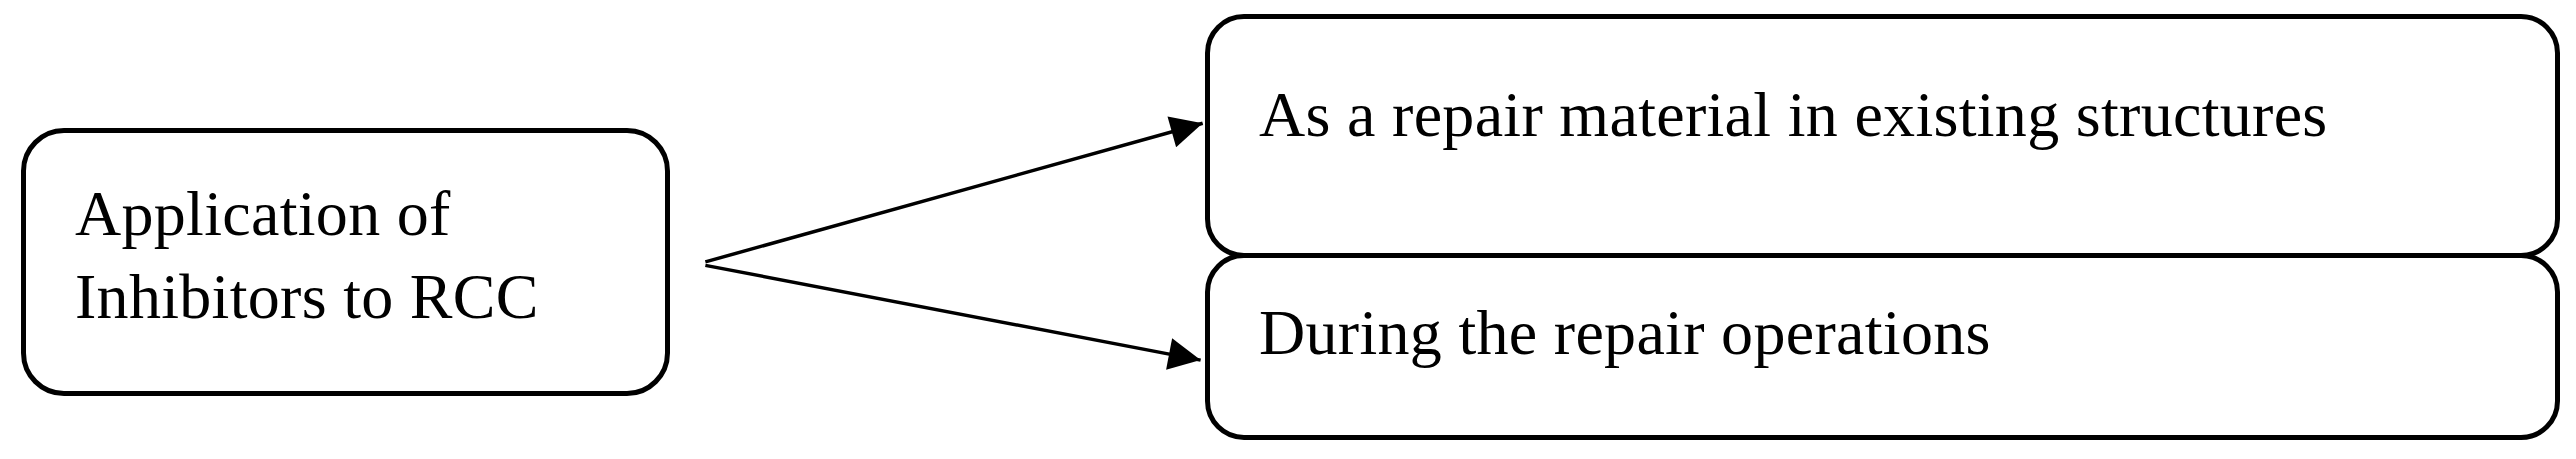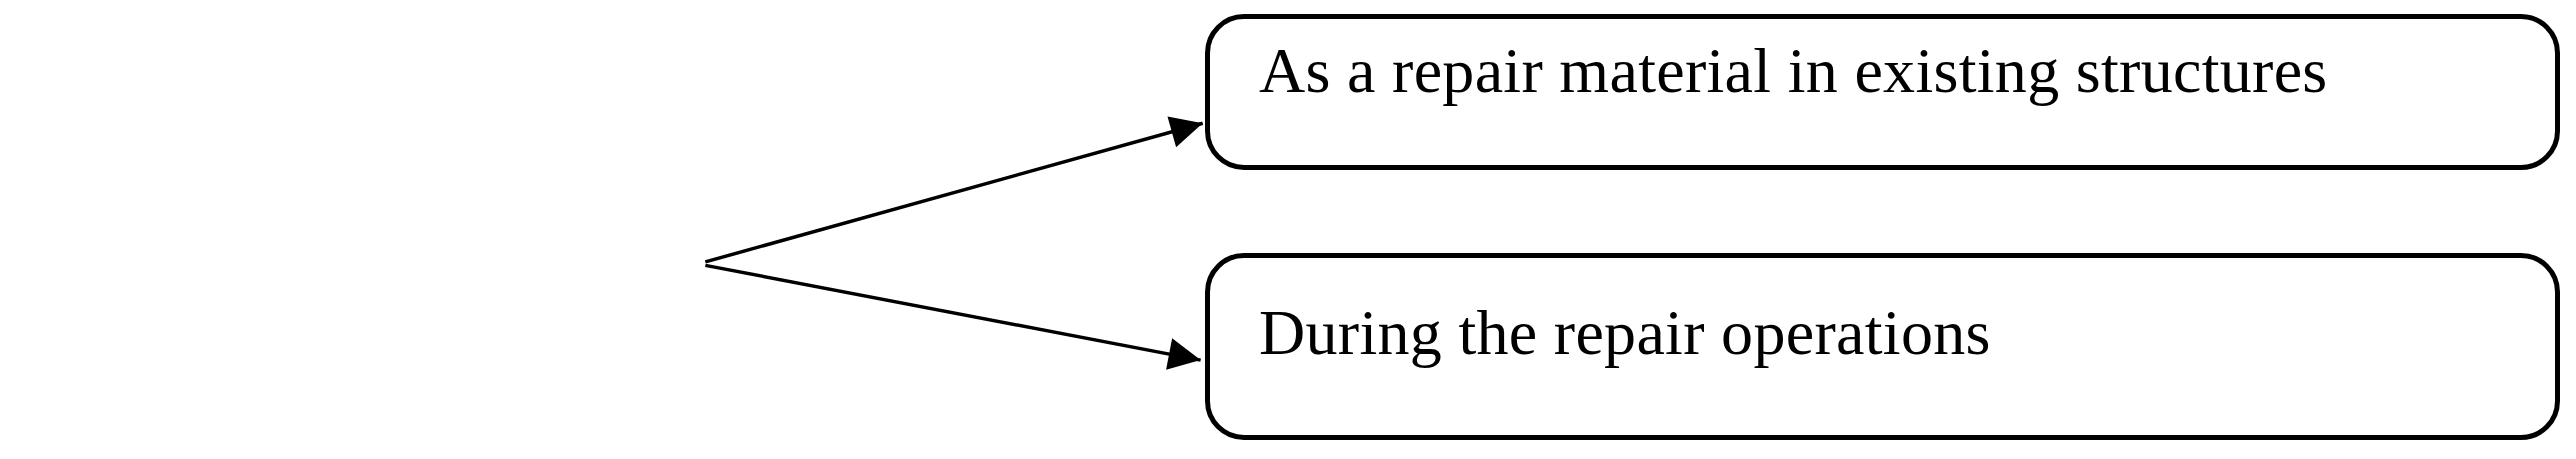--- a/index.html
+++ b/index.html
@@ -44,21 +44,21 @@
     top: 128px;
     width: 649px;
     height: 268px;
     border-radius: 43px;
     padding: 0 28px 14px 49px;
   }
   .node-branch-top {
     left: 1205px;
     top: 14px;
     width: 1355px;
-    height: 156px;
+    height: 244px;
     border-radius: 39px;
     padding: 0 28px 42px 49px;
   }
   .node-branch-bottom {
     left: 1205px;
     top: 253px;
     width: 1355px;
     height: 187px;
     border-radius: 39px;
     padding: 0 28px 28px 49px;
@@ -77,20 +77,24 @@
   <svg class="arrows" viewBox="0 0 3697 659" xmlns="http://www.w3.org/2000/svg" aria-hidden="true">
     <defs>
       <marker id="arrowhead" viewBox="0 0 10 10" refX="10" refY="5" markerUnits="userSpaceOnUse" markerWidth="52" markerHeight="46" orient="auto">
         <path d="M 0 0 L 10 5 L 0 10 z" fill="#000000"></path>
       </marker>
     </defs>
     <line class="connector" x1="1012" y1="376" x2="1726" y2="177" marker-end="url(#arrowhead)"></line>
     <line class="connector" x1="1012" y1="381" x2="1723" y2="517" marker-end="url(#arrowhead)"></line>
   </svg>
 
+  <div class="node node-root">
+    <span class="label">Application of
+Inhibitors to RCC</span>
+  </div>
 
   <div class="node node-branch-top">
     <span class="label">As a repair material in existing structures</span>
   </div>
 
   <div class="node node-branch-bottom">
     <span class="label">During the repair operations</span>
   </div>
 
 </div>

